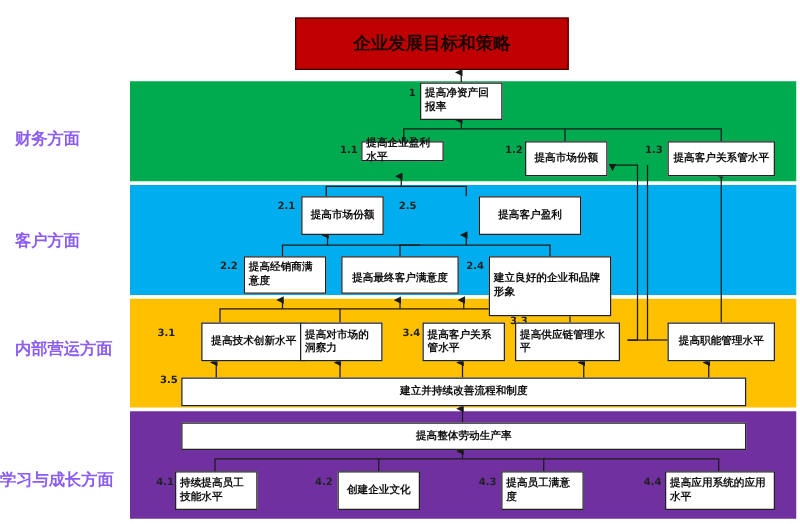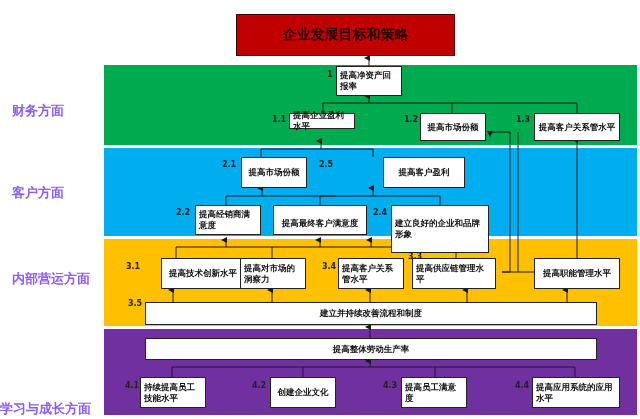--- a/index.html
+++ b/index.html
@@ -24,21 +24,21 @@
 </div>
 
 <div class="band" style="top:65px;height:80px;background:#00aa4e;"></div>
 <div class="band" style="top:148px;height:88px;background:#00aeef;"></div>
 <div class="band" style="top:239px;height:87px;background:#ffc000;"></div>
 <div class="band" style="top:329px;height:86px;background:#7030a0;"></div>
 
 <div class="side-label" style="top:102px;left:12px;">财务方面</div>
 <div class="side-label" style="top:184px;left:12px;">客户方面</div>
 <div class="side-label" style="top:270px;left:12px;">内部营运方面</div>
-<div class="side-label" style="top:375px;left:0px;margin-top:25px;">学习与成长方面</div>
+<div class="side-label" style="top:375px;left:0px;">学习与成长方面</div>
 
 <svg class="lines" width="640" height="419">
   <defs>
     <marker id="ah" markerWidth="6" markerHeight="6" refX="3" refY="5" orient="auto-start-reverse" markerUnits="userSpaceOnUse">
       <path d="M0,6 L3,0 L6,6 Z" fill="#1a1a1a"></path>
     </marker>
     <marker id="al" markerWidth="6" markerHeight="6" refX="1" refY="3" orient="0" markerUnits="userSpaceOnUse">
       <path d="M0,3 L6,0 L6,6 Z" fill="#1a1a1a"></path>
     </marker>
   </defs>

